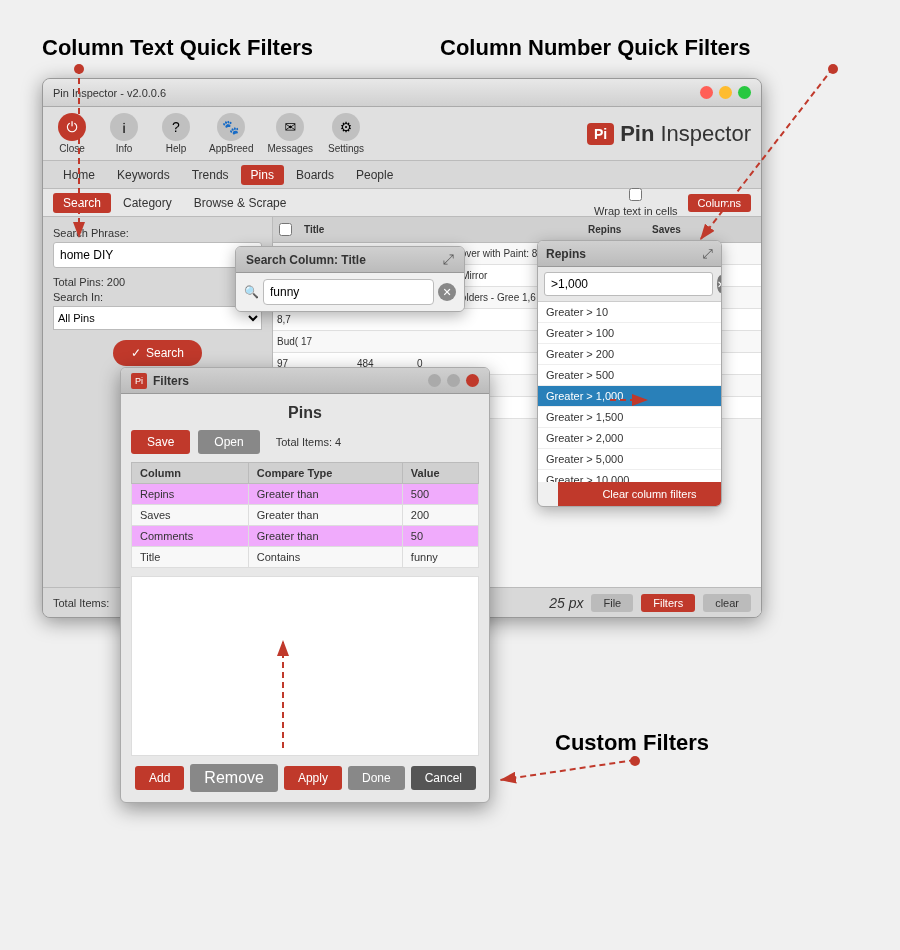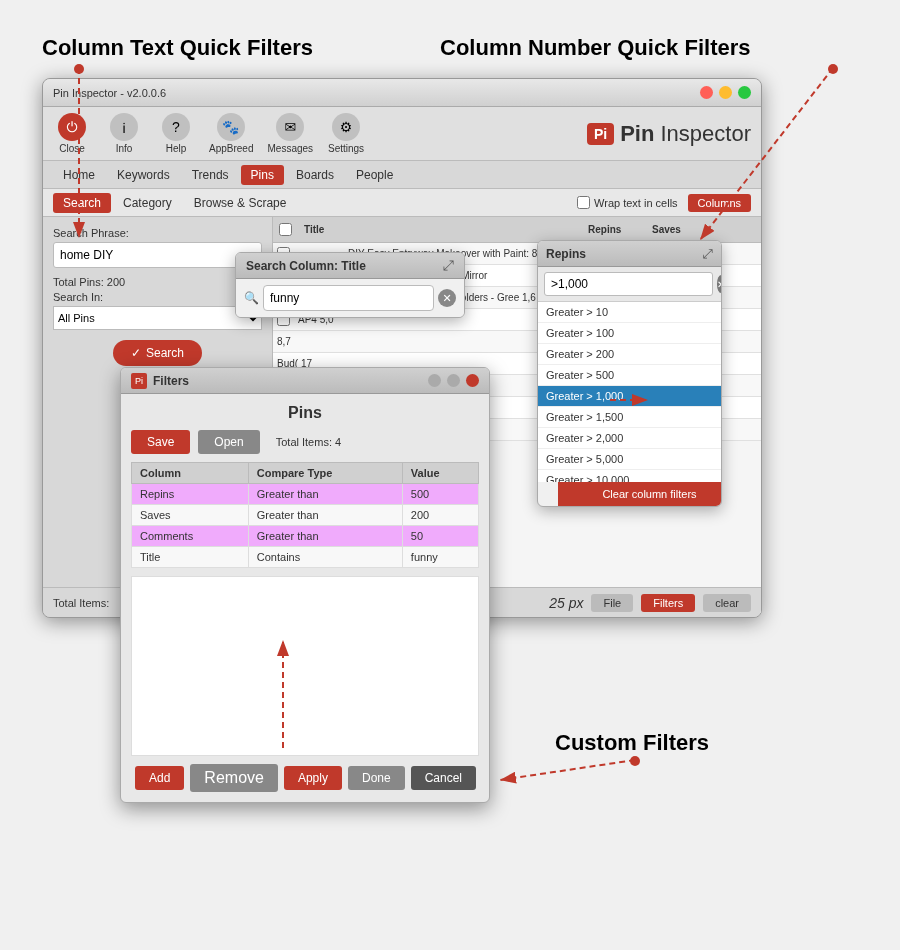--- a/index.html
+++ b/index.html
@@ -168,20 +168,21 @@
       border-radius: 3px;
     }
 
     .wrap-text-label {
       margin-left: auto;
       display: flex;
       align-items: center;
       gap: 4px;
       font-size: 11px;
       color: #333;
+      flex-direction: column;
     }
 
     .columns-btn {
       background: #c0392b;
       color: white;
       border: none;
       padding: 3px 10px;
       border-radius: 3px;
       font-size: 11px;
       cursor: pointer;
@@ -319,21 +320,21 @@
     }
 
     .status-btn.red {
       background: #c0392b;
       color: white;
     }
 
     
     .search-column-popup {
       position: absolute;
-      top: 252px;
+      top: 246px;
       left: 235px;
       width: 230px;
       background: #e8e8e8;
       border: 1px solid #aaa;
       border-radius: 6px;
       box-shadow: 0 4px 15px rgba(0,0,0,0.3);
       z-index: 20;
       overflow: hidden;
     }
 
@@ -808,25 +809,20 @@
         <input type="checkbox" style="margin: 0px 4px;">
         <div class="data-cell" style="width:50px;background:#e0e0e0;"></div>
         <div class="data-cell" style="width:230px;">DIY IKEA Hack Industrial Mirror</div>
         <div class="data-cell" style="width:60px;">66</div>
       </div>
       <div class="data-row">
         <input type="checkbox" style="margin: 0px 4px;">
         <div class="data-cell" style="width:50px;background:#e0e0e0;"></div>
         <div class="data-cell" style="width:230px;">Macramé hanging plant holders - Gree 1,6</div>
         <div class="data-cell" style="width:60px;"></div>
-      </div>
-      <div class="data-row">
-        <input type="checkbox" style="margin: 0px 4px;">
-        <div class="data-cell" style="width:280px;">AP4 5,0</div>
-        <div class="data-cell" style="width:60px;">1,8</div>
       </div>
       <div class="data-row">
         <div class="data-cell" style="width:280px;">8,7</div>
         <div class="data-cell" style="width:60px;">A38</div>
       </div>
       <div class="data-row">
         <div class="data-cell" style="width:280px;">Bud( 17</div>
       </div>
       <div class="data-row">
         <div class="data-cell" style="width:80px;">97</div>

